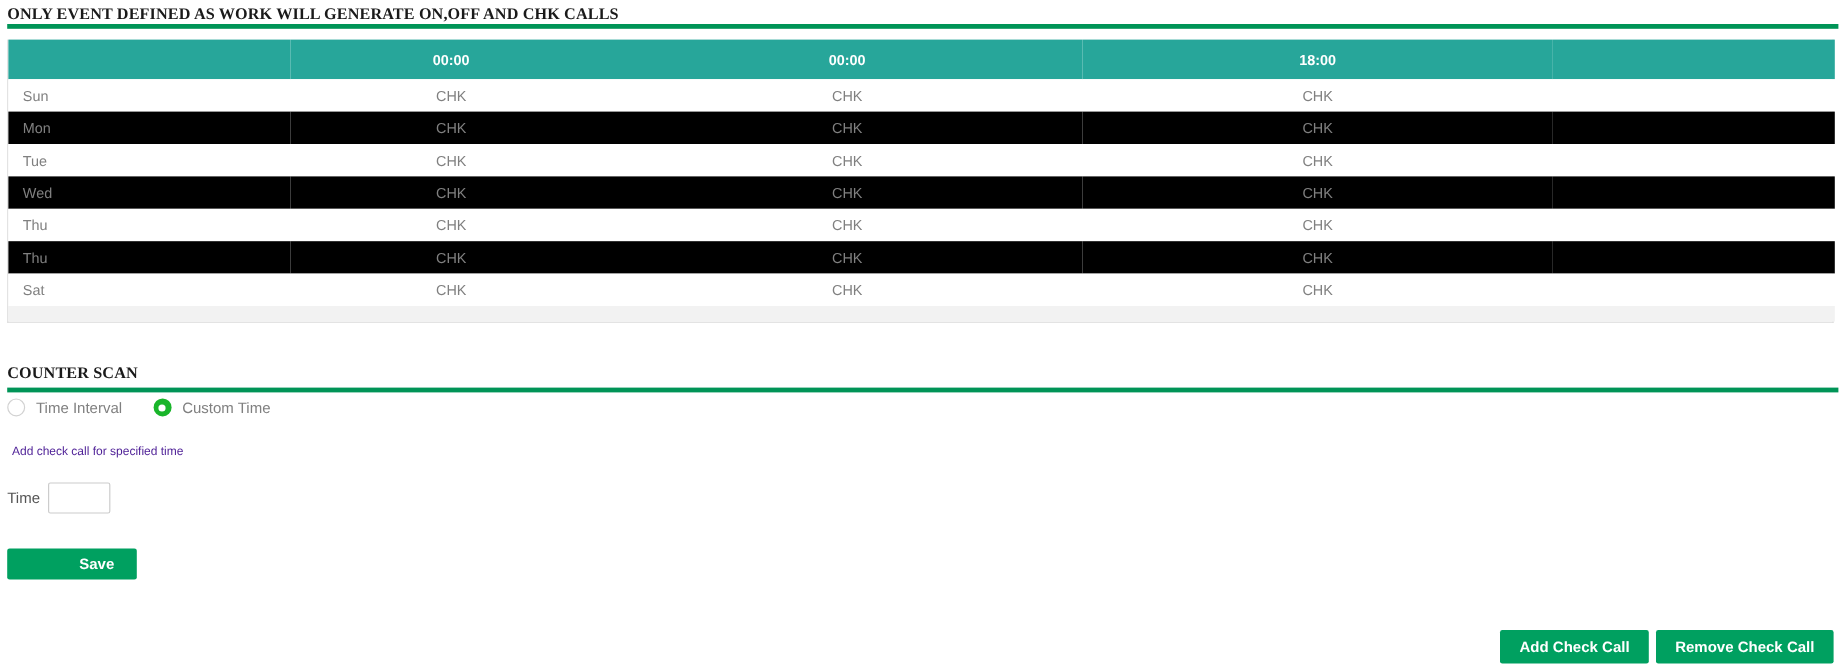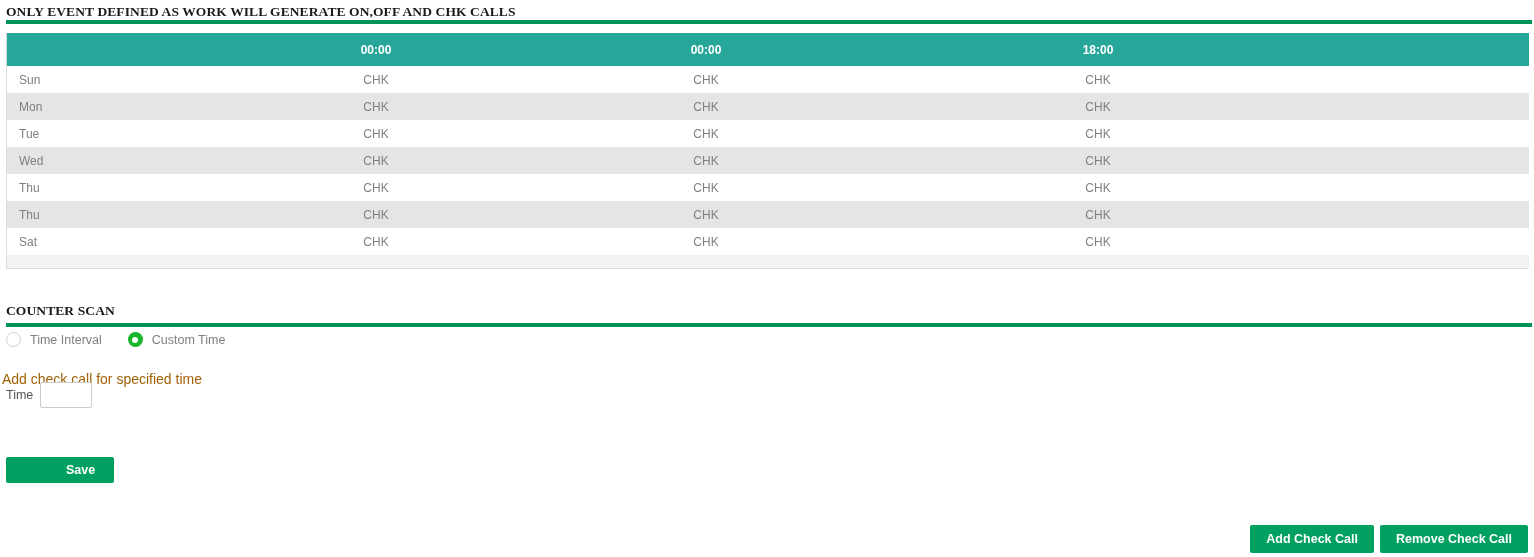--- a/index.html
+++ b/index.html
@@ -74,21 +74,21 @@
     text-align: center;
   }
   table.sched tbody td.day {
     text-align: left;
     padding-left: 12px;
   }
   table.sched tbody tr.odd td {
     background: #ffffff;
   }
   table.sched tbody tr.even td {
-    background: #e5e5e5;
+    background: #000000;
   }
   table.sched tfoot td {
     height: 13px;
     padding: 0;
     background: #f2f2f2;
     border: none;
   }
   
   col.c-day    { width: 235px; }
   col.c-slot1  { width: 268px; }
@@ -148,31 +148,31 @@
   }
   .radio-label {
     font-size: 12.5px;
     color: #808080;
     margin-left: 9px;
     white-space: nowrap;
   }
 
   .helper-text {
     position: absolute;
-    left: 2px;
+    left: 10px;
     top: 371px;
-    font-size: 14px;
-    color: #a16207;
+    font-size: 10px;
+    color: #4c1d95;
     white-space: nowrap;
   }
 
   .time-row {
     position: absolute;
     left: 6px;
-    top: 382px;
+    top: 402px;
     display: flex;
     align-items: center;
   }
   .time-label {
     font-size: 12.5px;
     color: #555555;
     margin-right: 7px;
   }
   .time-input {
     width: 52px;

